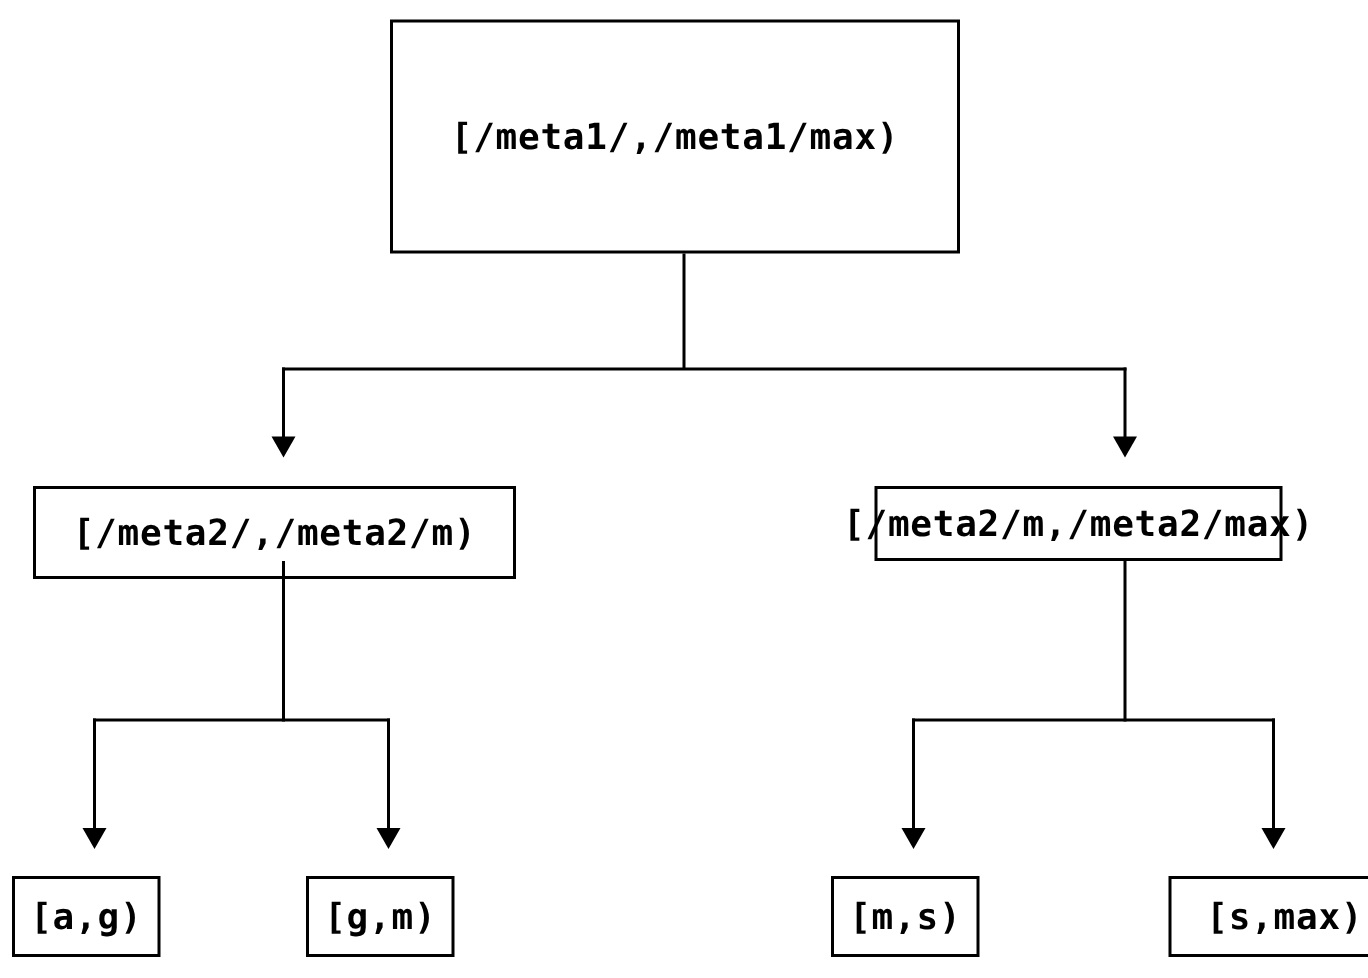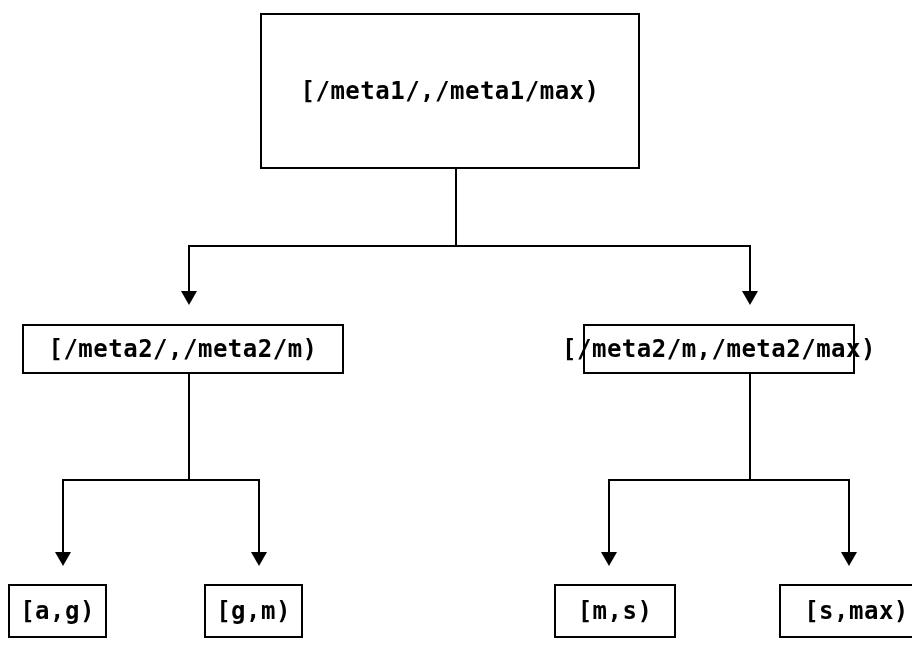--- a/index.html
+++ b/index.html
@@ -64,21 +64,21 @@
     <span>[/meta1/,/meta1/max)</span>
   </div>
 
   <div class="vline" style="left:455px; top:169px; height:77px;"></div>
   <div class="hline" style="left:188px; top:245px; width:563px;"></div>
   <div class="vline" style="left:188px; top:245px; height:47px;"></div>
   <div class="vline" style="left:749px; top:245px; height:47px;"></div>
   <div class="arrow" style="left:181px; top:291px;"></div>
   <div class="arrow" style="left:742px; top:291px;"></div>
 
-  <div class="node" style="left:22px; top:324px; width:322px; height:50px;">
+  <div class="node" style="left:22px; top:324px; width:322px; height:62px;">
     <span>[/meta2/,/meta2/m)</span>
   </div>
   <div class="node" style="left:583px; top:324px; width:272px; height:50px;">
     <span>[/meta2/m,/meta2/max)</span>
   </div>
 
   <div class="vline" style="left:188px; top:374px; height:107px;"></div>
   <div class="hline" style="left:62px; top:479px; width:198px;"></div>
   <div class="vline" style="left:62px; top:479px; height:74px;"></div>
   <div class="vline" style="left:258px; top:479px; height:74px;"></div>
@@ -91,20 +91,20 @@
   <div class="vline" style="left:848px; top:479px; height:74px;"></div>
   <div class="arrow" style="left:601px; top:552px;"></div>
   <div class="arrow" style="left:841px; top:552px;"></div>
 
   <div class="node" style="left:204px; top:584px; width:99px; height:54px;">
     <span>[g,m)</span>
   </div>
   <div class="node" style="left:8px; top:584px; width:99px; height:54px;">
     <span>[a,g)</span>
   </div>
-  <div class="node" style="left:554px; top:584px; width:122px; height:54px;">
+  <div class="node" style="left:554px; top:584px; width:99px; height:54px;">
     <span>[m,s)</span>
   </div>
   <div class="node" style="left:779px; top:584px; width:155px; height:54px;">
     <span>[s,max)</span>
   </div>
 
 </div>
 
 </body></html>

